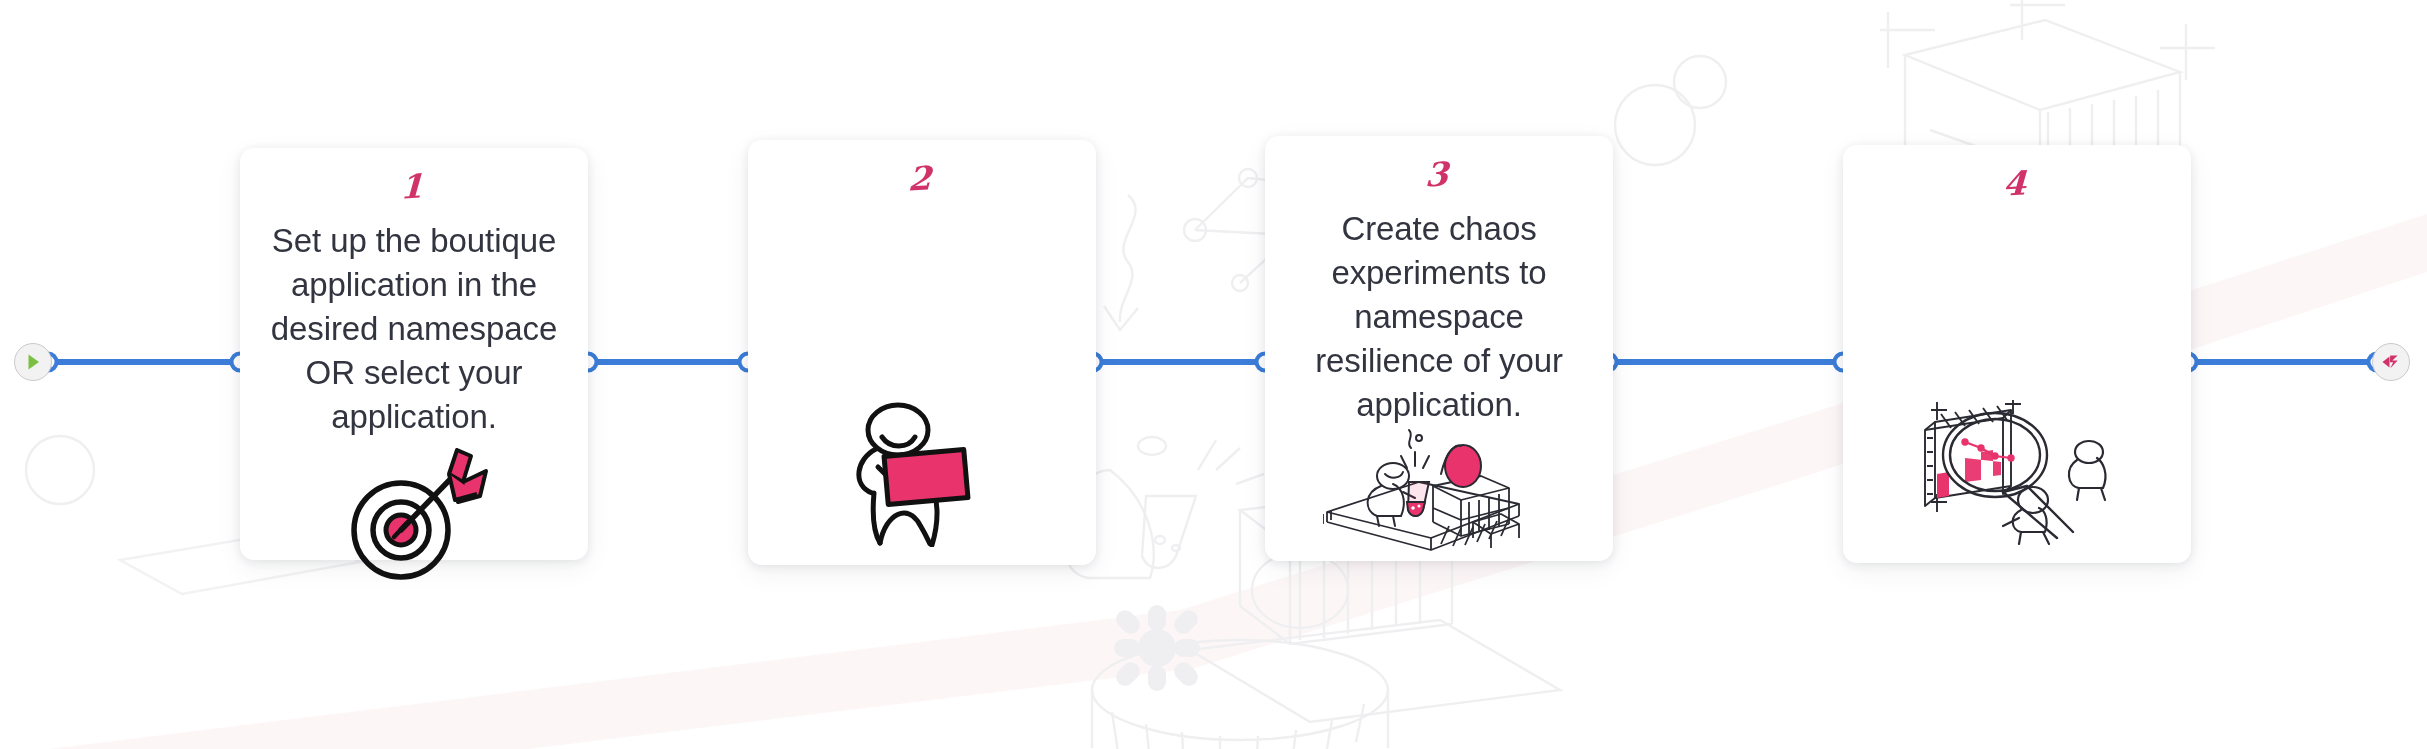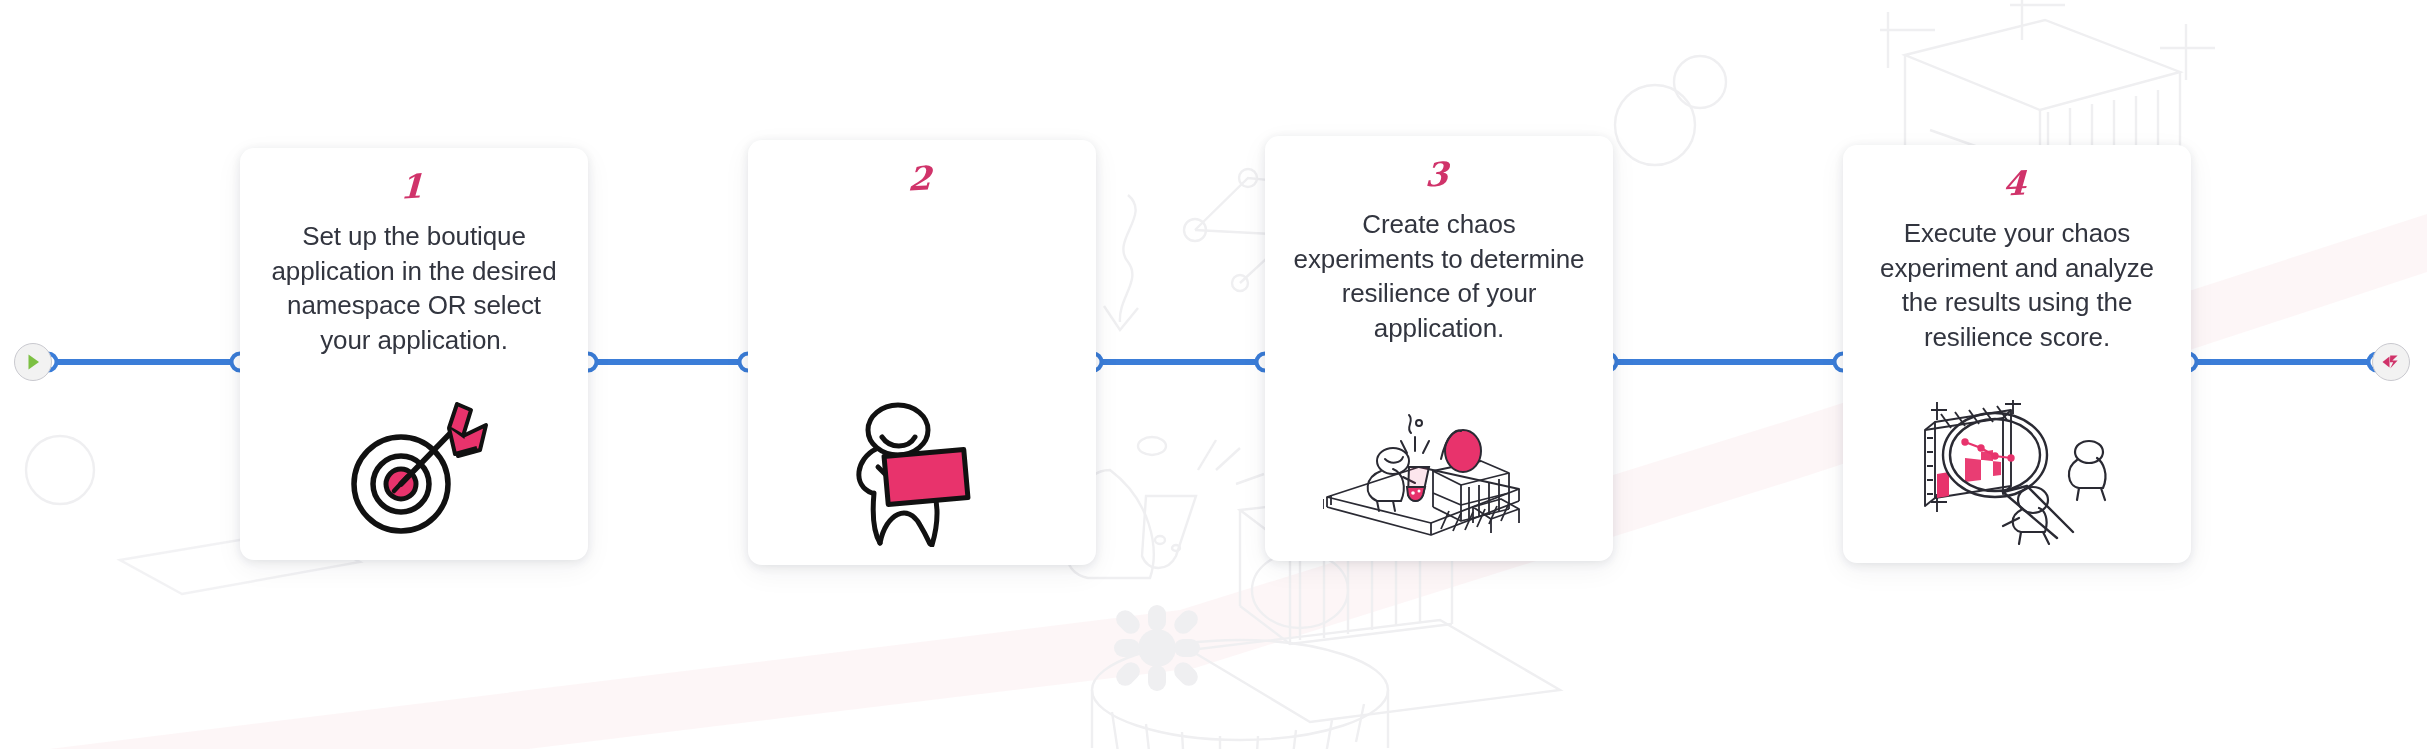--- a/index.html
+++ b/index.html
@@ -55,21 +55,21 @@
     font-weight: 700;
     font-size: 33px;
     line-height: 1;
     letter-spacing: -1px;
     margin-bottom: 16px;
     transform: skewX(-8deg) rotate(-3deg);
   }
 
   .card-text {
     font-family: "Liberation Sans", sans-serif;
-    font-size: 26px;
+    font-size: 33px;
     line-height: 1.33;
     text-align: center;
     color: #32353f;
     letter-spacing: -0.1px;
   }
 
   .card-illus {
     margin-top: auto;
     display: flex;
     align-items: flex-end;
@@ -242,21 +242,21 @@
         <path d="M90 148 C96 128 96 108 92 94"></path>
         <path d="M36 70 L58 92"></path>
       </g>
       <rect x="44" y="56" width="80" height="48" fill="#E8336C" stroke="#111111" stroke-width="5" stroke-linejoin="round" transform="rotate(-5 84 80)"></rect>
     </svg>
   </div>
 </div>
 
 <div class="card" style="left:1265px; top:136px; width:348px; height:425px;">
   <div class="card-number" style="color:#D0336A;">3</div>
-  <div class="card-text">Create chaos experiments to determine resilience of your application.</div>
+  <div class="card-text">Create chaos experiments to namespace resilience of your application.</div>
   <div class="card-illus">
     <svg width="232" height="132" viewBox="0 0 232 132">
       <g fill="none" stroke="#2a2a33" stroke-width="1.8" stroke-linejoin="round">
         <path d="M4 86 L96 56 L196 78 L108 112 Z"></path>
         <path d="M4 86 L4 96 M196 78 L196 90 M108 112 L108 124"></path>
         <path d="M4 96 L108 124 L196 90"></path>
         <path d="M118 118 L126 100 M130 120 L138 102 M142 119 L150 101
                  M154 116 L162 98 M166 113 L174 95 M178 110 L186 92"></path>
         <path d="M0 88 L0 98 M8 84 L8 94"></path>
       </g>
@@ -287,21 +287,20 @@
         <path d="M150 96 L150 112 M168 108 L168 122 M196 98 L196 112"></path>
       </g>
       <ellipse cx="140" cy="40" rx="18" ry="21" fill="#E8336C" stroke="#2a2a33" stroke-width="2"></ellipse>
       <path d="M118 48 C124 22 134 18 138 20" fill="none" stroke="#2a2a33" stroke-width="2" stroke-linecap="round"></path>
     </svg>
   </div>
 </div>
 
 <div class="card" style="left:1843px; top:145px; width:348px; height:418px;">
   <div class="card-number" style="color:#D0336A;">4</div>
-  <div class="card-text">Execute your chaos experiment and analyze the results using the resilience score.</div>
   <div class="card-illus">
     <svg width="220" height="145" viewBox="0 0 220 145">
       <g fill="none" stroke="#2a2a33" stroke-width="1.9" stroke-linejoin="round">
         <path d="M28 22 L104 10 L104 86 L28 98 Z"></path>
         <path d="M28 22 L18 30 L18 106 L28 98"></path>
         <path d="M104 10 L96 18 L96 94 L104 86"></path>
         <path d="M18 30 L96 18"></path>
         <path d="M34 14 L44 28 M48 12 L58 26 M62 10 L72 24 M76 8 L86 22 M90 6 L100 20"></path>
         <path d="M20 38 L26 38 M20 52 L26 52 M20 66 L26 66 M20 80 L26 80 M20 94 L26 94"></path>
         <path d="M24 10 L40 10 M30 2 L30 20 M98 4 L114 4 M106 -4 L106 14

